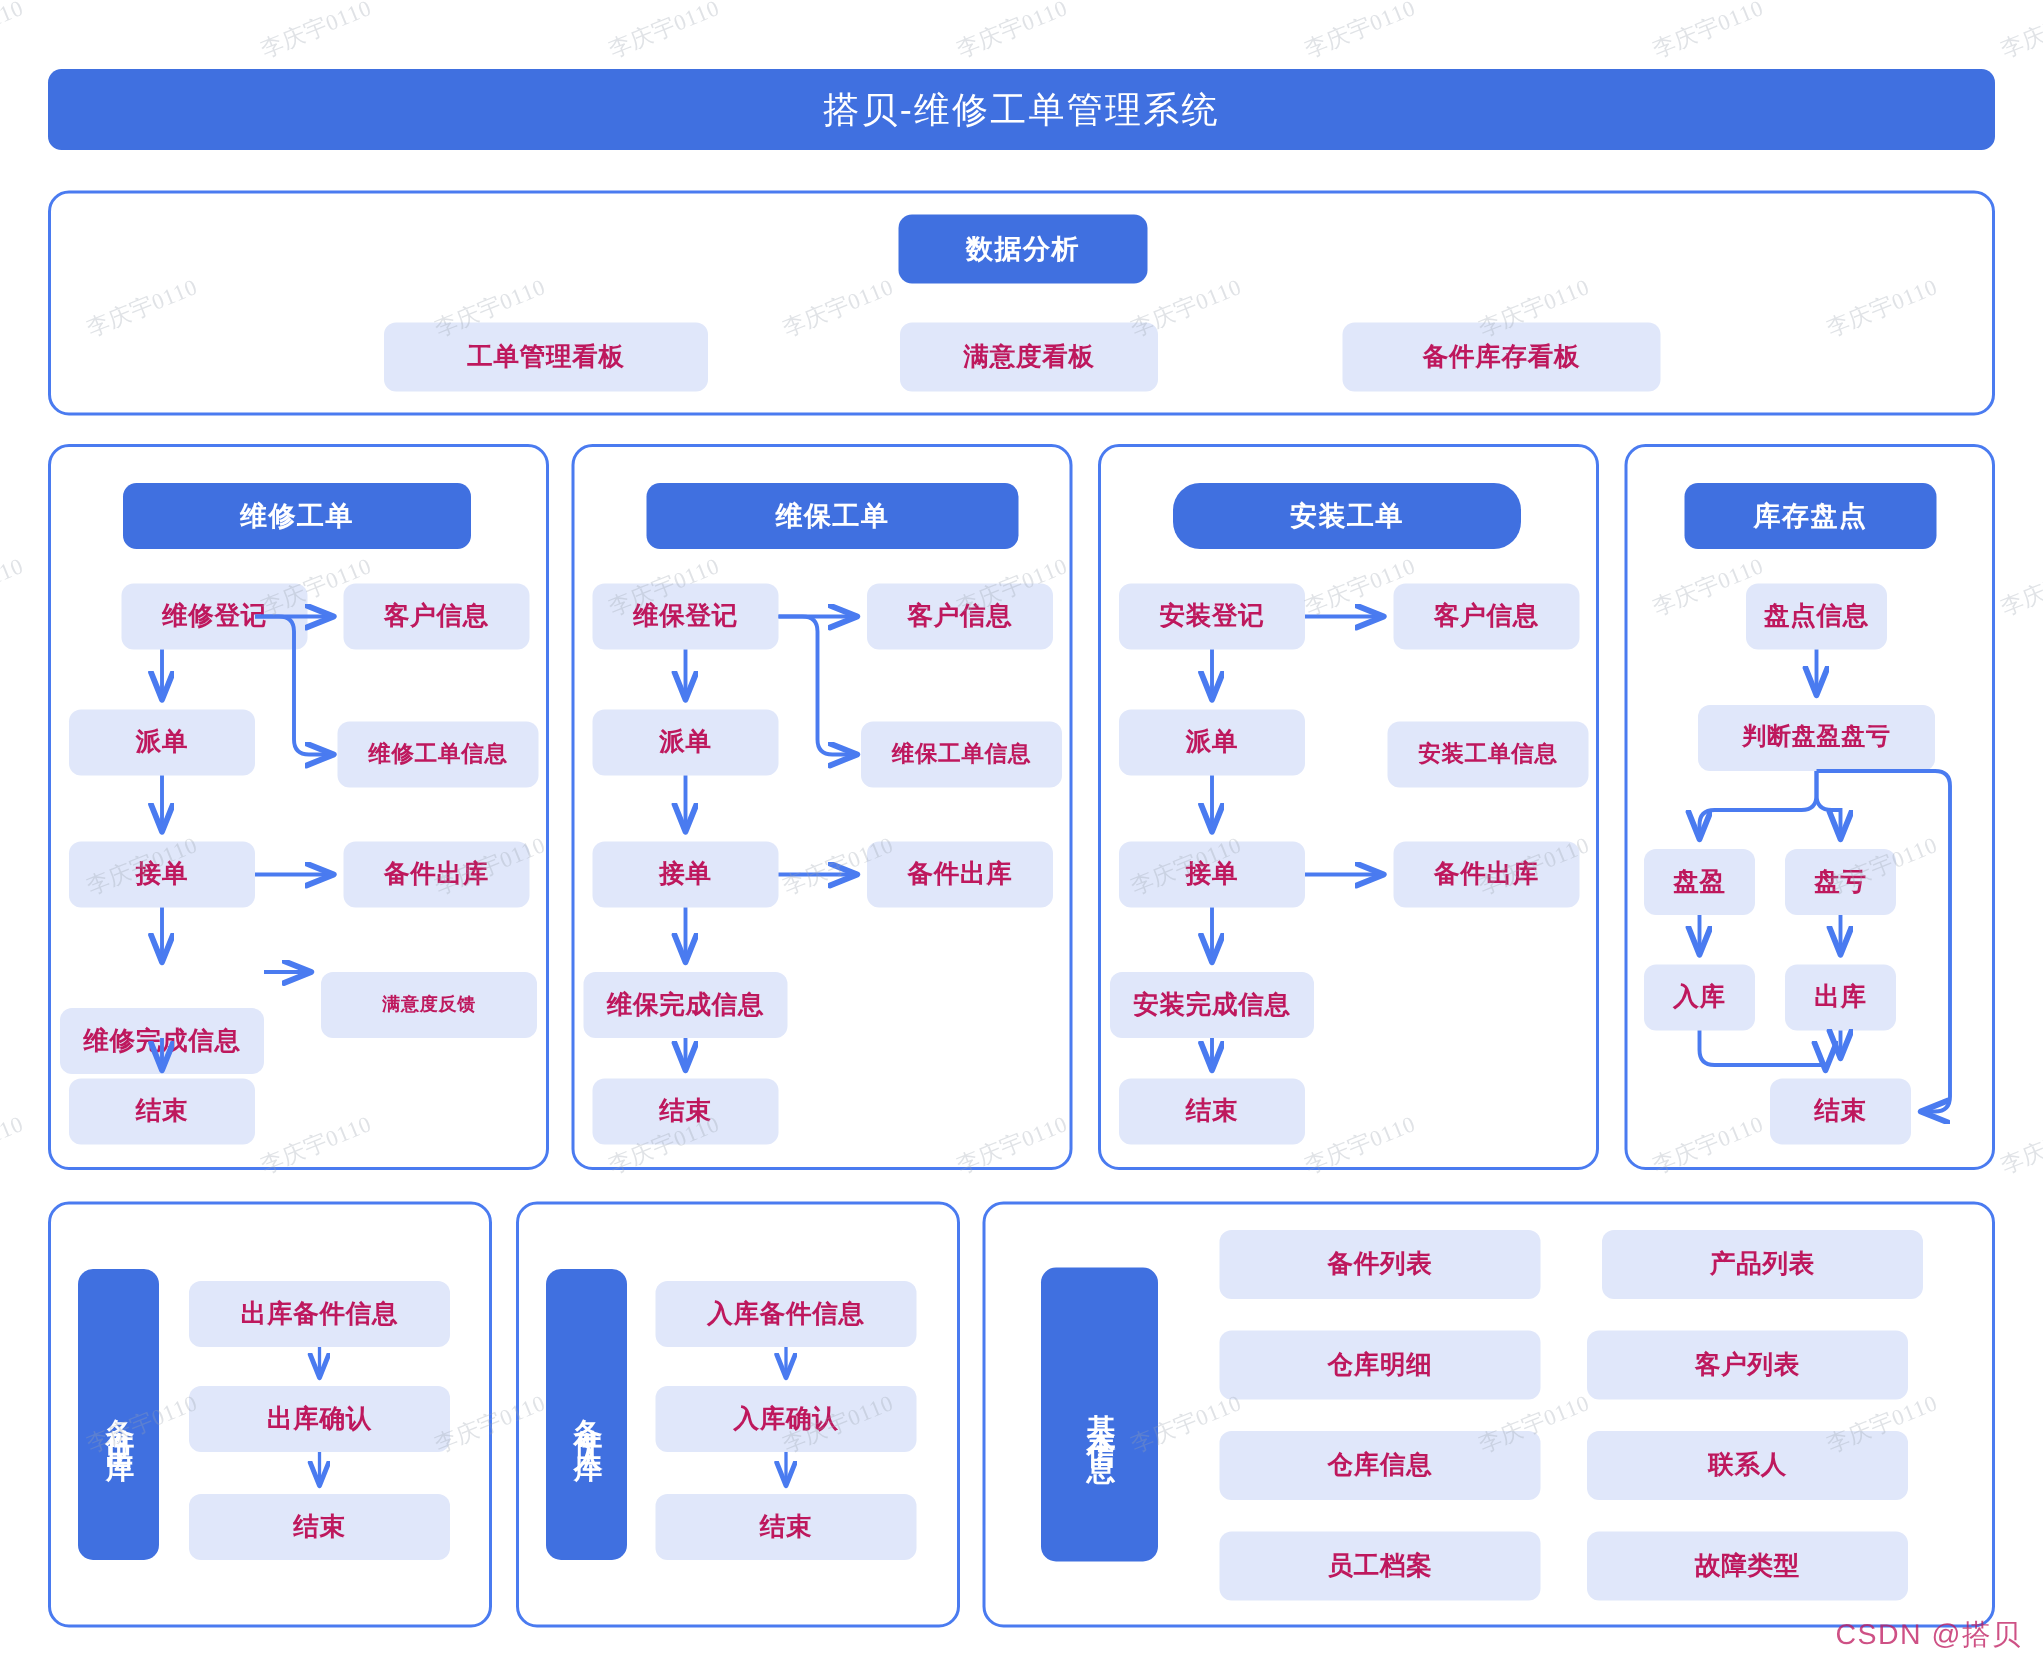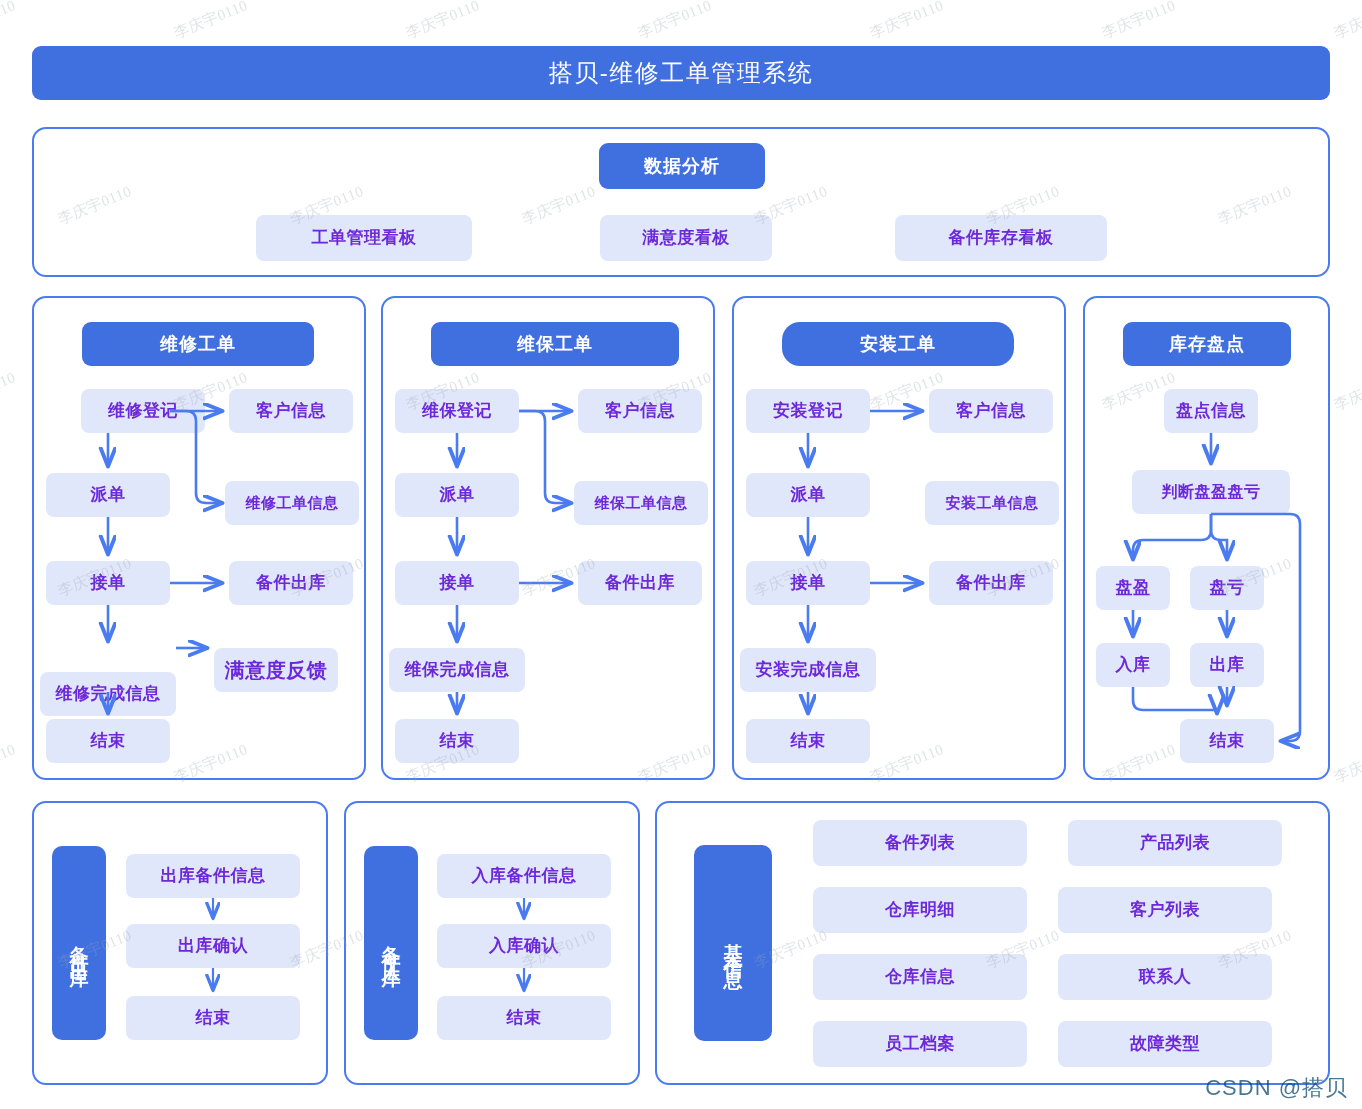--- a/index.html
+++ b/index.html
@@ -17,21 +17,21 @@
     position:absolute;color:#9aa3ae;opacity:.30;font-size:15px;
     transform:rotate(-22deg);white-space:nowrap;
     font-family:"Liberation Serif","DejaVu Serif",serif;letter-spacing:.5px;
   }
   
   .panel{
     position:absolute;border:2px solid #4a7bf0;border-radius:14px;
     background:#ffffff;box-sizing:border-box;
   }
   .chip{
-    position:absolute;background:#e0e7fa;color:#6d28d9;border-radius:8px;
+    position:absolute;background:#e0e7fa;color:#be185d;border-radius:8px;
     display:flex;align-items:center;justify-content:center;
     font-weight:bold;box-sizing:border-box;text-align:center;
     font-size:17px;letter-spacing:.5px;line-height:1.1;
   }
   .chip-solid{
     position:absolute;background:#4070e0;color:#ffffff;border-radius:9px;
     display:flex;align-items:center;justify-content:center;
     font-weight:bold;box-sizing:border-box;text-align:center;
     font-size:18px;letter-spacing:1px;
   }
@@ -47,22 +47,22 @@
     position:absolute;left:32px;top:46px;width:1298px;height:54px;
     background:#4070e0;border-radius:9px;color:#fff;
     display:flex;align-items:center;justify-content:center;
     font-size:24px;font-weight:normal;letter-spacing:1.5px;
   }
   
   svg.conn{position:absolute;left:0;top:0;width:1362px;height:1109px;
            pointer-events:none;overflow:visible;z-index:2;}
   
   #csdn{
-    position:absolute;right:14px;bottom:6px;color:#0c4a6e;opacity:.75;
-    font-size:22px;letter-spacing:1px;z-index:6;
+    position:absolute;right:14px;bottom:6px;color:#be185d;opacity:.75;
+    font-size:19px;letter-spacing:1px;z-index:6;
     font-family:"Liberation Sans","DejaVu Sans",sans-serif;
   }
 </style>
 </head>
 <body>
 
 <div id="watermarks">
     <span style="left: -60px; top: 10px;">李庆宇0110</span>
     <span style="left: 172px; top: 10px;">李庆宇0110</span>
     <span style="left: 404px; top: 10px;">李庆宇0110</span>
@@ -118,21 +118,21 @@
 
 <div class="chip" style="left:46px;top:389px;width:124px;height:44px;margin-left:35px;">维修登记</div>
 <div class="chip" style="left:46px;top:473px;width:124px;height:44px;">派单</div>
 <div class="chip" style="left:46px;top:561px;width:124px;height:44px;">接单</div>
 <div class="chip" style="left:40px;top:648px;width:136px;height:44px;margin-top:24px;">维修完成信息</div>
 <div class="chip" style="left:46px;top:719px;width:124px;height:44px;">结束</div>
 
 <div class="chip" style="left:229px;top:389px;width:124px;height:44px;">客户信息</div>
 <div class="chip" style="left:225px;top:481px;width:134px;height:44px;font-size:15px;">维修工单信息</div>
 <div class="chip" style="left:229px;top:561px;width:124px;height:44px;">备件出库</div>
-<div class="chip" style="left:214px;top:648px;width:124px;height:44px;font-size:20px;">满意度反馈</div>
+<div class="chip" style="left:214px;top:648px;width:144px;height:44px;font-size:12px;">满意度反馈</div>
 
 <div class="panel" style="left:381px;top:296px;width:334px;height:484px;"></div>
 <div class="chip-solid" style="left:431px;top:322px;width:248px;height:44px;">维保工单</div>
 
 <div class="chip" style="left:395px;top:389px;width:124px;height:44px;">维保登记</div>
 <div class="chip" style="left:395px;top:473px;width:124px;height:44px;">派单</div>
 <div class="chip" style="left:395px;top:561px;width:124px;height:44px;">接单</div>
 <div class="chip" style="left:389px;top:648px;width:136px;height:44px;">维保完成信息</div>
 <div class="chip" style="left:395px;top:719px;width:124px;height:44px;">结束</div>
 

